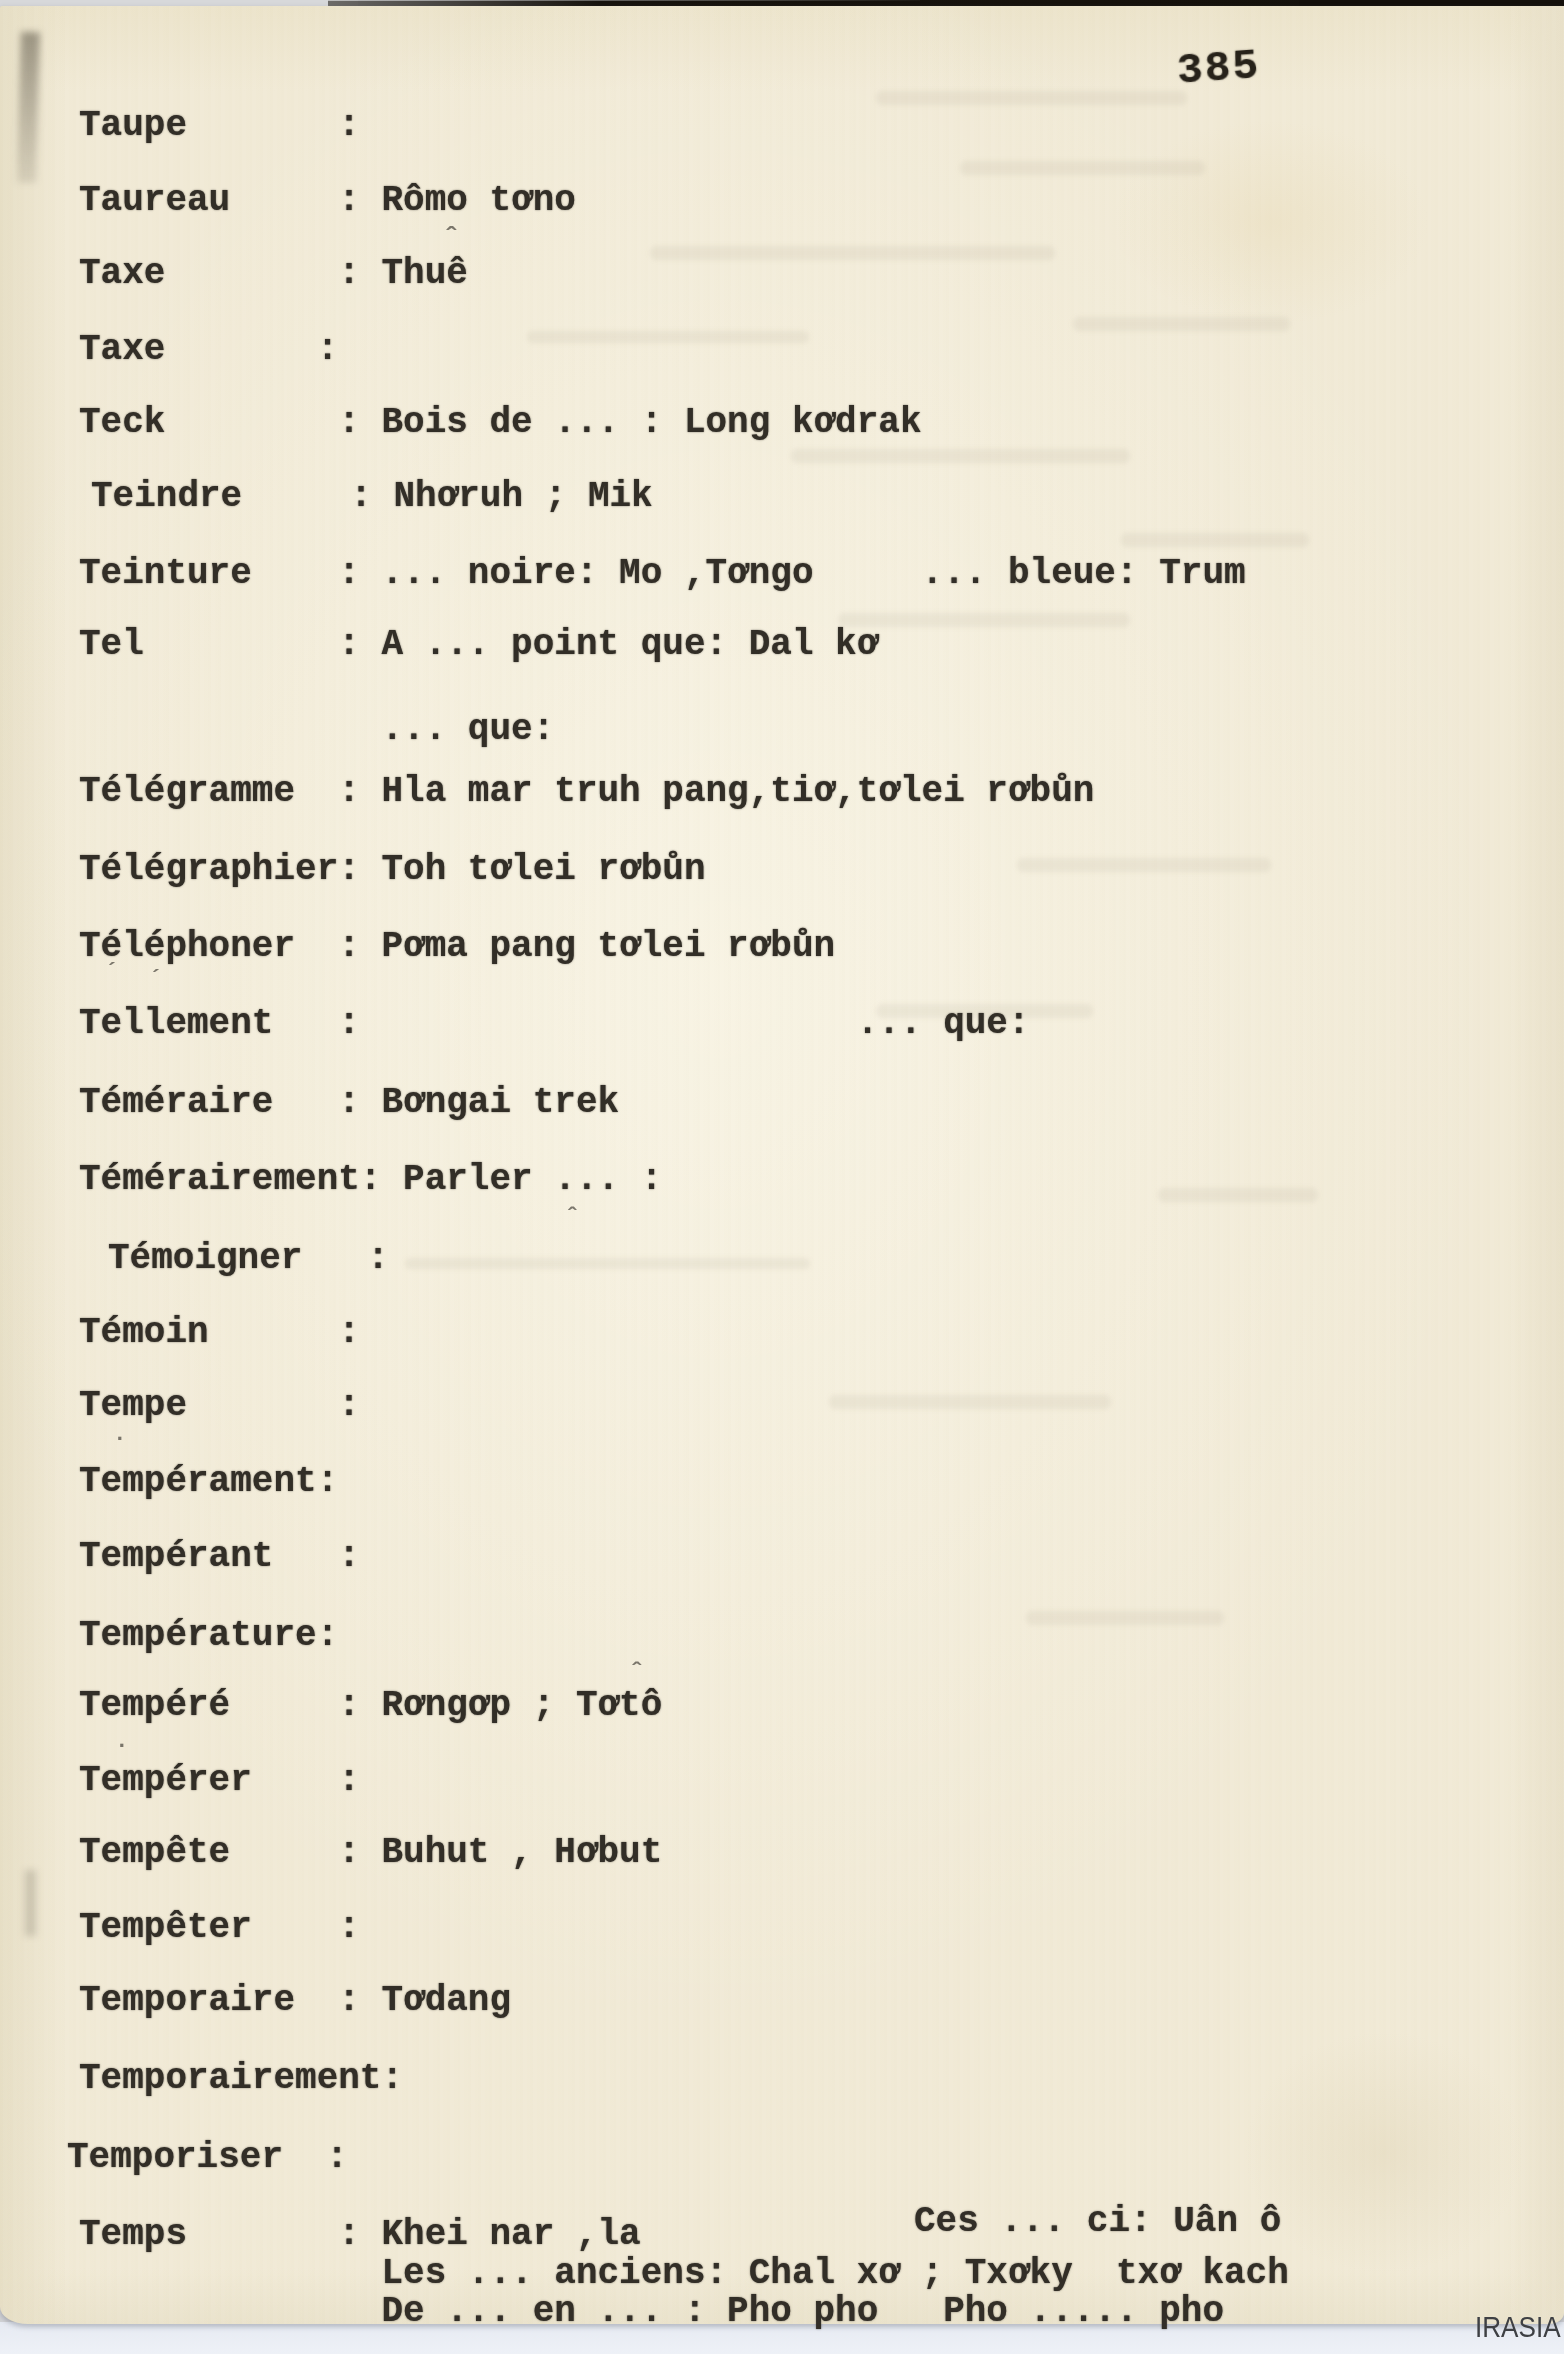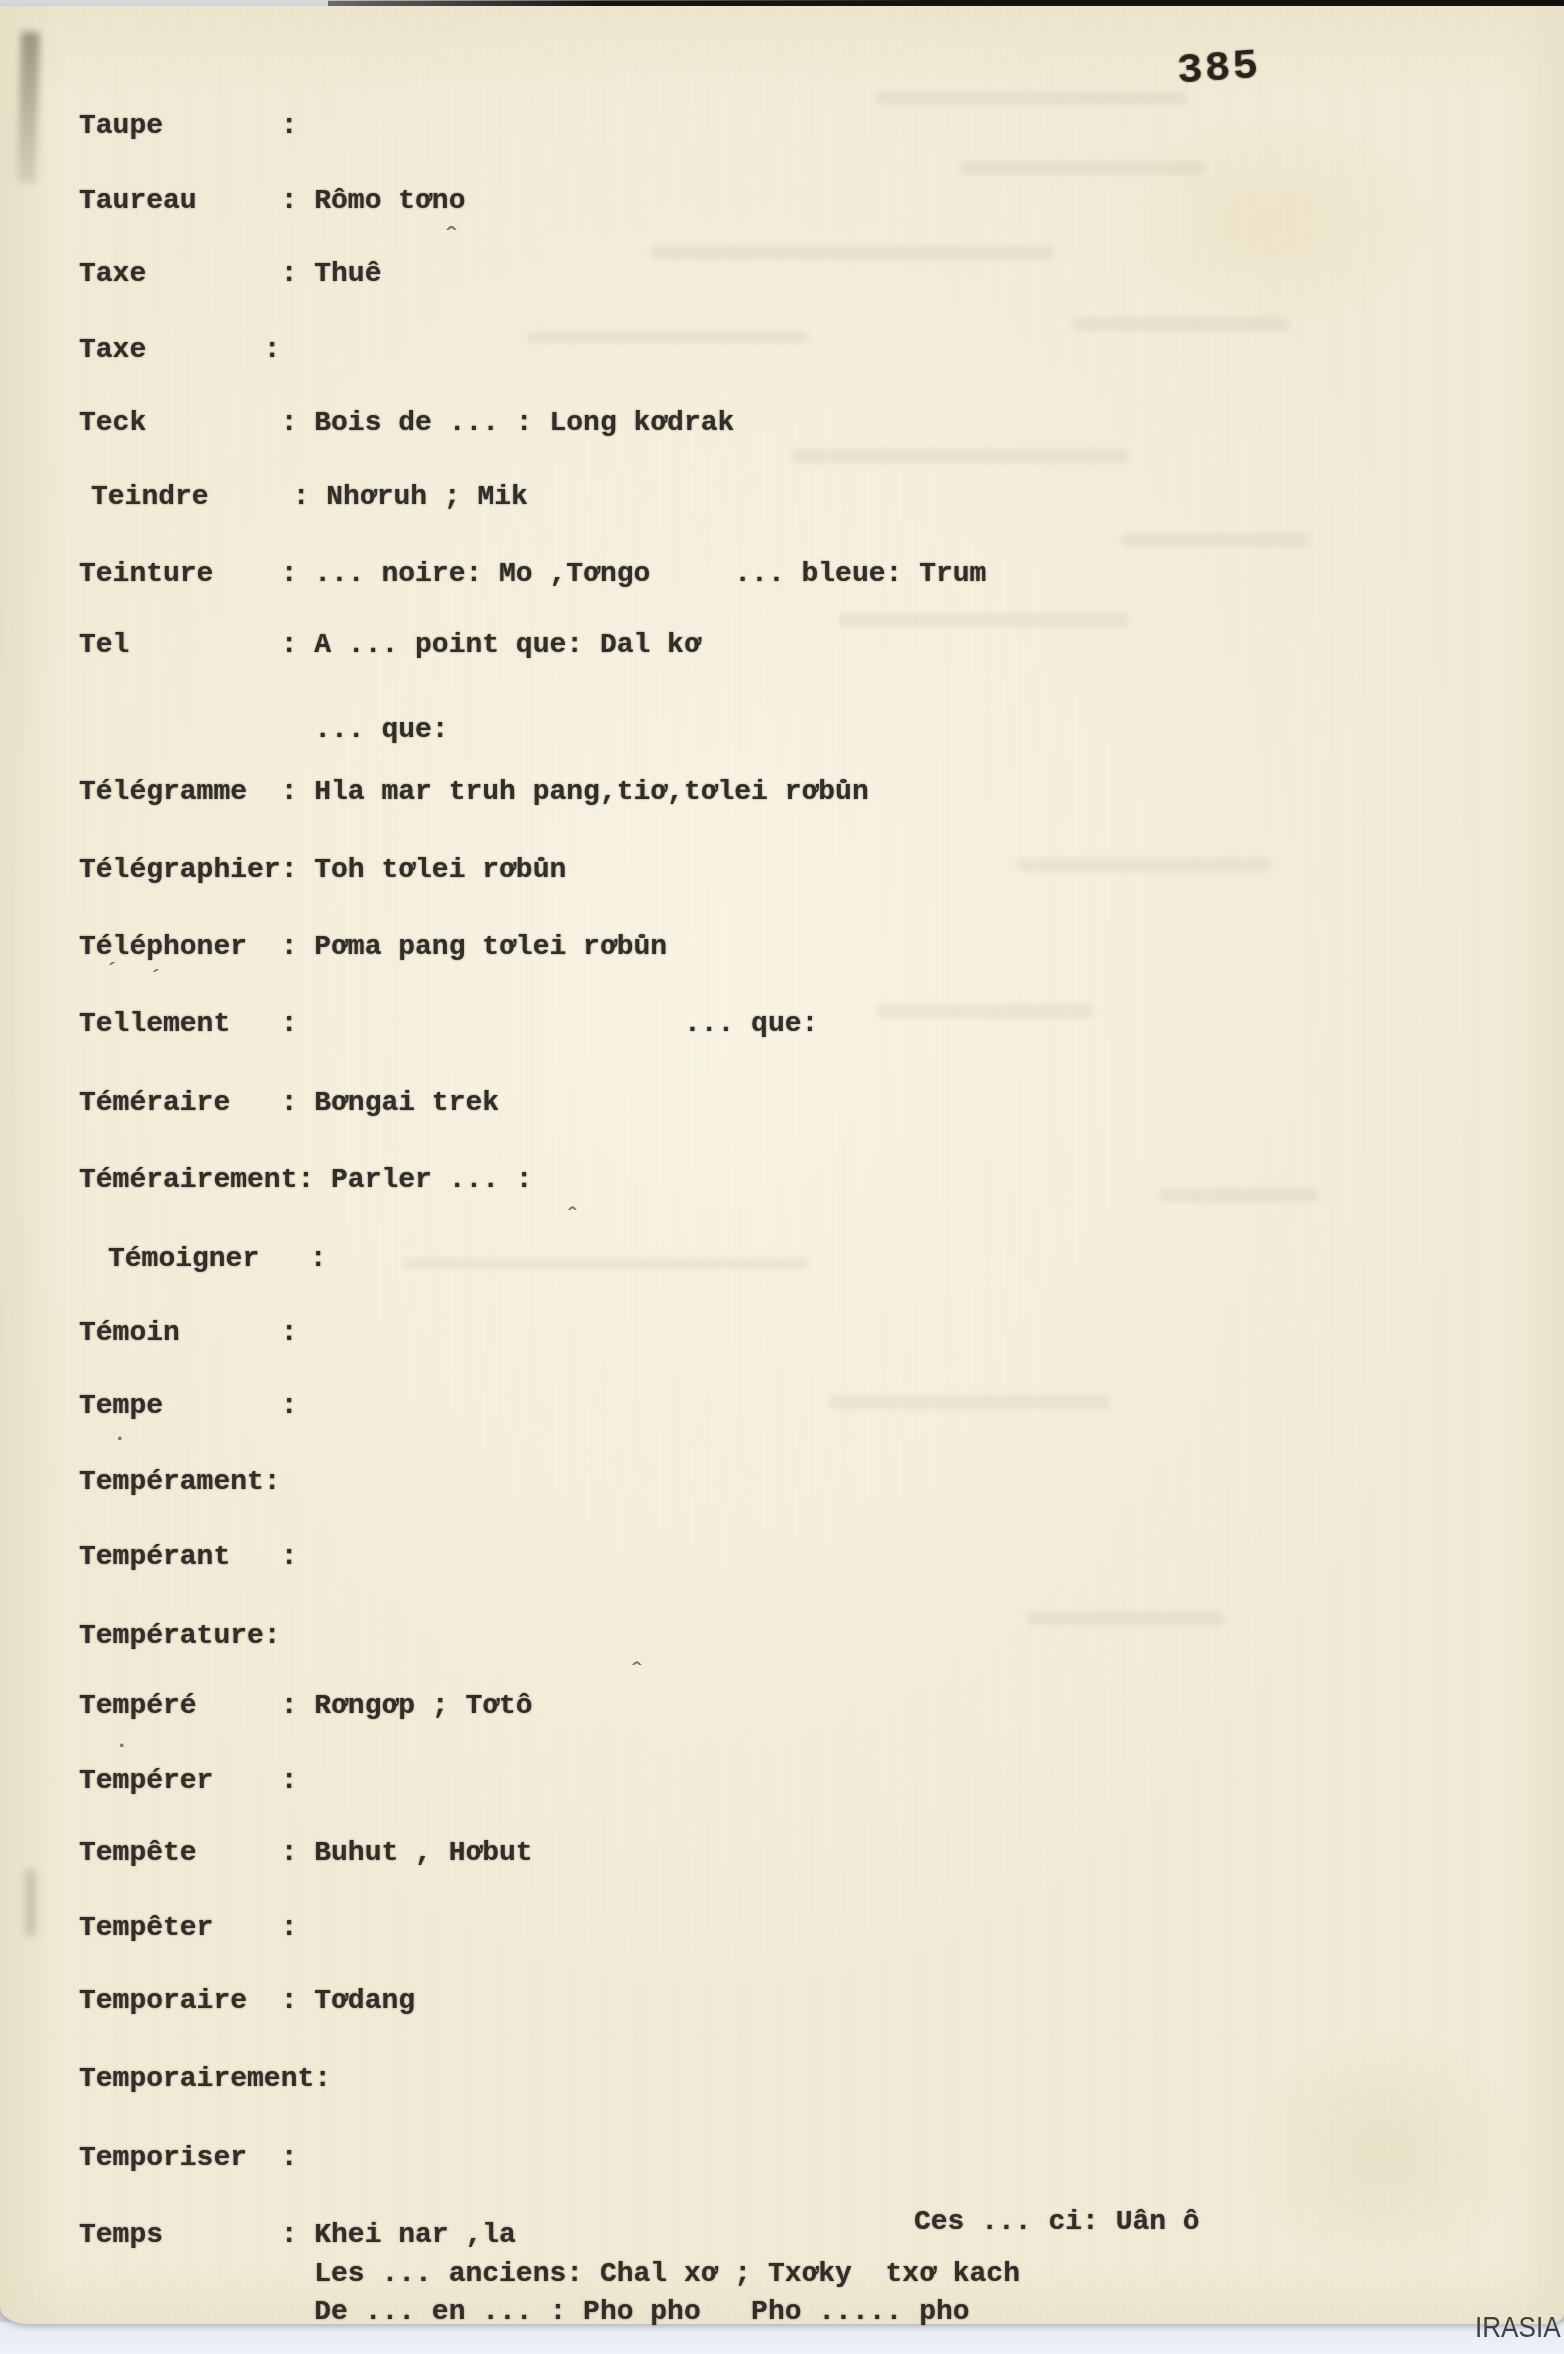--- a/index.html
+++ b/index.html
@@ -24,21 +24,21 @@
           #f1ead6;
         border-radius:1.9px 0 15px 28px / 1.9px 0 11.3px 17px;
         box-shadow:0 2.8px 5.6px rgba(90,95,110,.35);}
   .grain{position:absolute;inset:0;border-radius:inherit;opacity:.35;pointer-events:none;
          background:repeating-linear-gradient(90deg, rgba(190,178,140,.06) 0 2.8px, rgba(255,255,255,.05) 2.8px 6.6px, rgba(205,195,160,.04) 6.6px 10.4px);}
   
   .bed-bottom{position:absolute;left:0;top:2309px;width:1564px;height:45px;background:#e9edf4;z-index:-1;}
   .bed-real{position:absolute;left:0;bottom:0;width:1564px;height:32px;background:linear-gradient(to bottom,#e6eaf2,#eef1f7);}
   .page{z-index:1;}
   
-  .tline{position:absolute;white-space:pre;font-size:28px;font-weight:700;line-height:36px;
+  .tline{position:absolute;white-space:pre;font-size:36px;font-weight:700;line-height:36px;
          color:#322e27;letter-spacing:0;
          text-shadow:0 0 1.4px rgba(50,46,39,.65), 0 0 2.8px rgba(50,46,39,.18);}
   #text-layer{position:absolute;inset:0;filter:blur(0.4px);}
   .tmark{position:absolute;color:rgba(49,45,38,.62);font-weight:700;}
   
   .page-number{position:absolute;left:1177px;top:38px;font-size:43px;font-weight:700;color:#27221a;
                transform:rotate(-4deg);letter-spacing:1.9px;filter:blur(0.4px);
                text-shadow:0 0 1.9px rgba(39,34,26,.5);}
   
   .watermark{position:absolute;left:1475px;top:2311px;font-family:"Liberation Sans",sans-serif;
@@ -120,21 +120,21 @@
         <div class="tline" style="left: 79px; top: 1382px;">Tempe       :</div>
         <div class="tline" style="left: 79px; top: 1458px;">Tempérament:</div>
         <div class="tline" style="left: 79px; top: 1533px;">Tempérant   :</div>
         <div class="tline" style="left: 79px; top: 1612px;">Température:</div>
         <div class="tline" style="left: 79px; top: 1682px;">Tempéré     : Rơngơp ; Tơtô</div>
         <div class="tline" style="left: 79px; top: 1757px;">Tempérer    :</div>
         <div class="tline" style="left: 79px; top: 1829px;">Tempête     : Buhut , Hơbut</div>
         <div class="tline" style="left: 79px; top: 1904px;">Tempêter    :</div>
         <div class="tline" style="left: 79px; top: 1977px;">Temporaire  : Tơdang</div>
         <div class="tline" style="left: 79px; top: 2055px;">Temporairement:</div>
-        <div class="tline" style="left: 79px; top: 2134px; text-align: center;">Temporiser  :</div>
+        <div class="tline" style="left: 67px; top: 2134px; text-align: center;">Temporiser  :</div>
         <div class="tline" style="left: 79px; top: 2211px;">Temps       : Khei nar ,la</div>
         <div class="tline" style="left: 914px; top: 2198px;">Ces ... ci: Uân ô</div>
         <div class="tline" style="left: 79px; top: 2250px;">              Les ... anciens: Chal xơ ; Txơky  txơ kach</div>
         <div class="tline" style="left: 79px; top: 2288px;">              De ... en ... : Pho pho   Pho ..... pho</div>
         <div class="tmark" style="left: 443px; top: 217px; font-size: 28px;">ˆ</div>
         <div class="tmark" style="left: 629px; top: 1652px; font-size: 26px;">ˆ</div>
         <div class="tmark" style="left: 565px; top: 1198px; font-size: 24.5px;">ˆ</div>
         <div class="tmark" style="left: 105px; top: 953px; font-size: 22.6px;">´</div>
         <div class="tmark" style="left: 149px; top: 960px; font-size: 22.6px;">´</div>
         <div class="tmark" style="left: 113px; top: 1420px; font-size: 22.6px;">·</div>

